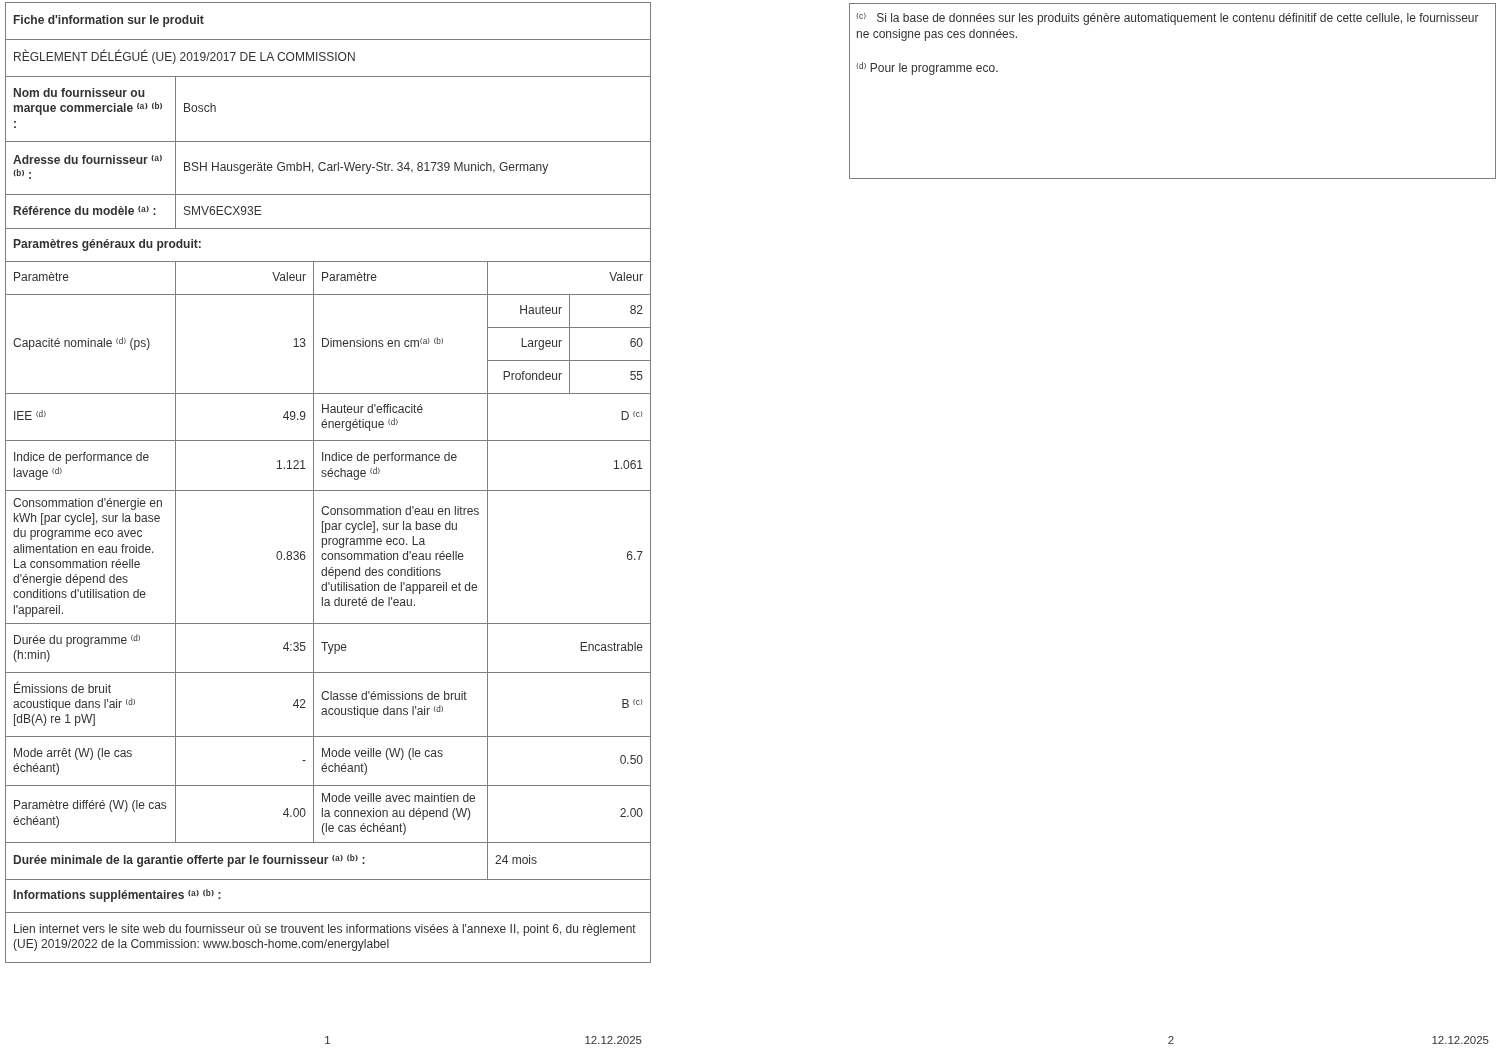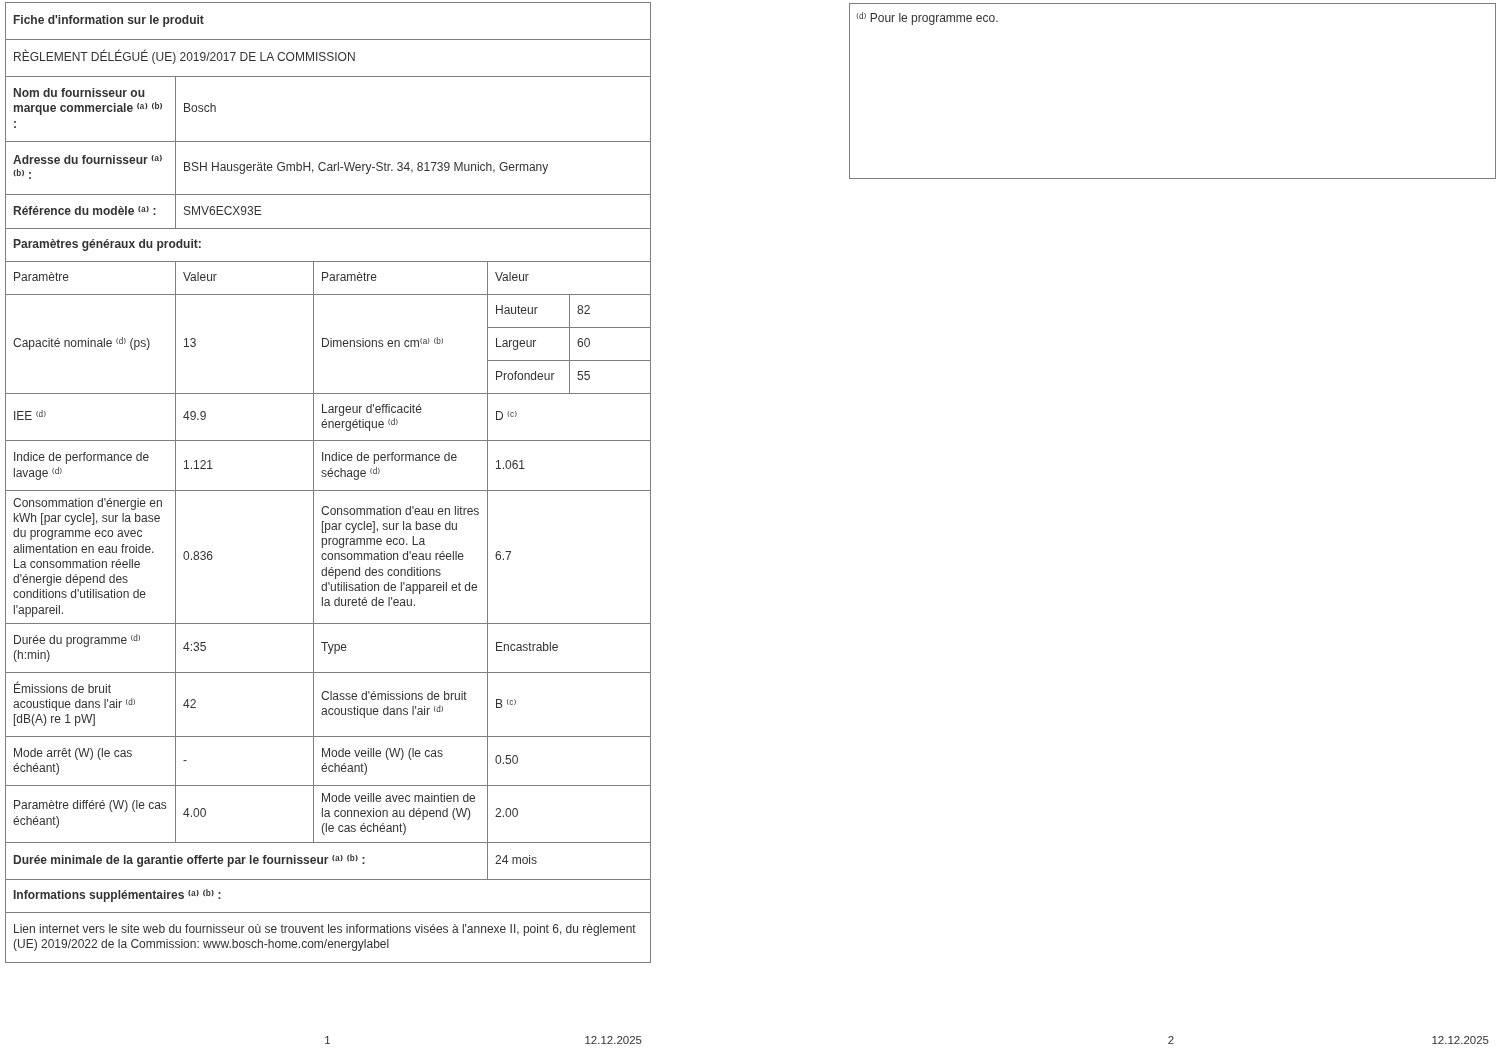--- a/index.html
+++ b/index.html
@@ -32,21 +32,21 @@
     color: #333333;
     word-wrap: break-word;
   }
   td.title-cell {
     font-size: 17.5px;
     font-weight: bold;
     color: #222222;
     padding: 8px 7px 9px 7px;
   }
   td.b { font-weight: bold; }
-  td.c { text-align: left; }
+  td.c { text-align: right; }
 
   
   .notes-box {
     position: absolute;
     left: 849px;
     top: 3px;
     width: 647px;
     height: 176px;
     box-sizing: border-box;
     border: 1px solid #7f7f7f;
@@ -138,21 +138,21 @@
       <td class="c">60</td>
     </tr>
     <tr style="height:33px">
       <td class="c">Profondeur</td>
       <td class="c">55</td>
     </tr>
 
     <tr style="height:47px">
       <td>IEE ⁽ᵈ⁾</td>
       <td class="c">49.9</td>
-      <td>Largeur d'efficacité énergétique ⁽ᵈ⁾</td>
+      <td>Hauteur d'efficacité énergétique ⁽ᵈ⁾</td>
       <td colspan="2" class="c">D ⁽ᶜ⁾</td>
     </tr>
     <tr style="height:50px">
       <td>Indice de performance de lavage ⁽ᵈ⁾</td>
       <td class="c">1.121</td>
       <td>Indice de performance de séchage ⁽ᵈ⁾</td>
       <td colspan="2" class="c">1.061</td>
     </tr>
     <tr style="height:107px">
       <td>Consommation d'énergie en kWh [par cycle], sur la base du programme eco avec alimentation en eau froide. La consommation réelle d'énergie dépend des conditions d'utilisation de l'appareil.</td>
@@ -192,20 +192,21 @@
     <tr style="height:33px">
       <td colspan="5" class="b">Informations supplémentaires ⁽ᵃ⁾ ⁽ᵇ⁾ :</td>
     </tr>
     <tr style="height:50px">
       <td colspan="5">Lien internet vers le site web du fournisseur où se trouvent les informations visées à l'annexe II, point 6, du règlement (UE) 2019/2022 de la Commission: www.bosch-home.com/energylabel</td>
     </tr>
   </tbody>
     </table>
 
   <div class="notes-box">
+    <p>⁽ᶜ⁾   Si la base de données sur les produits génère automatiquement le contenu définitif de cette cellule, le fournisseur ne consigne pas ces données.</p>
     <p>⁽ᵈ⁾ Pour le programme eco.</p>
   </div>
 
   <div class="footer footer-p1">
     <span class="pg">1</span>
     <span class="dt">12.12.2025</span>
   </div>
   <div class="footer footer-p2">
     <span class="pg">2</span>
     <span class="dt">12.12.2025</span>

